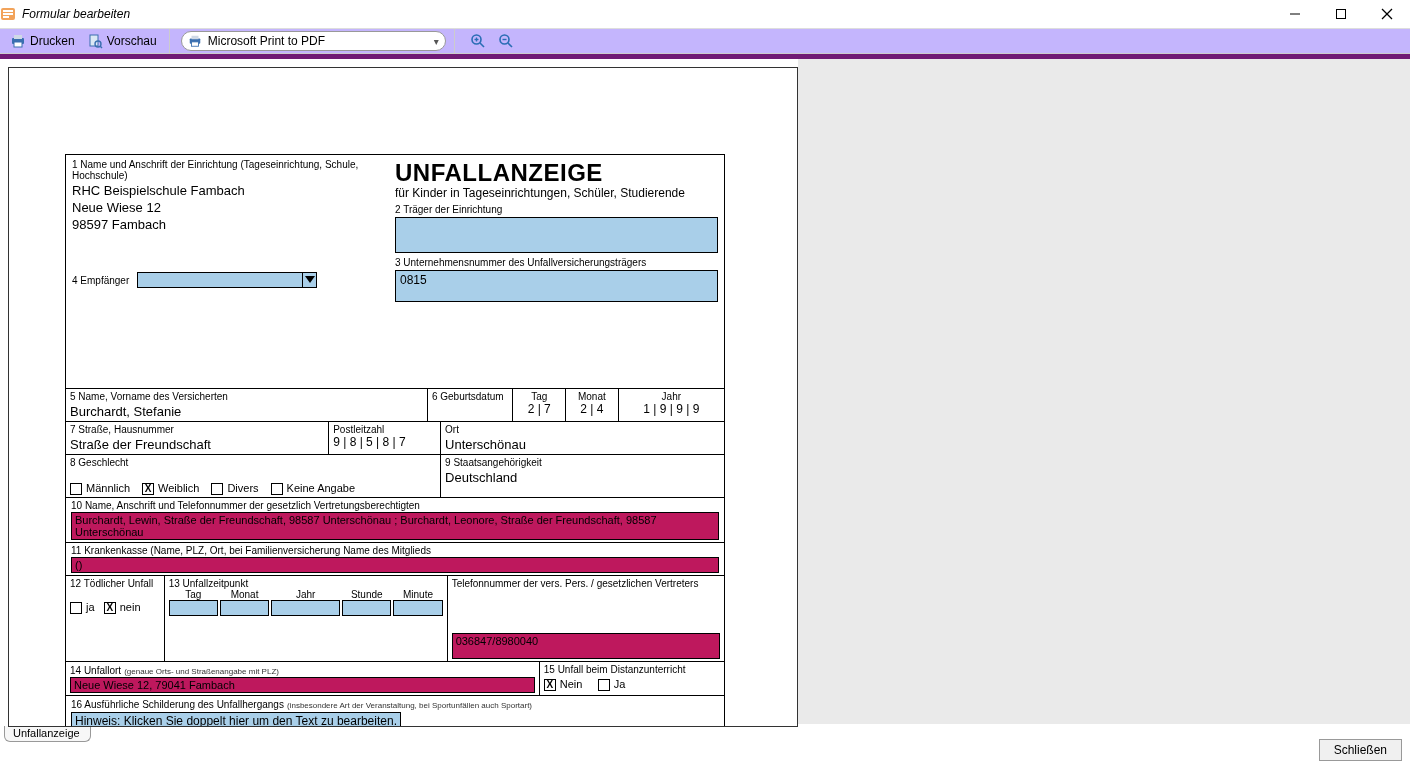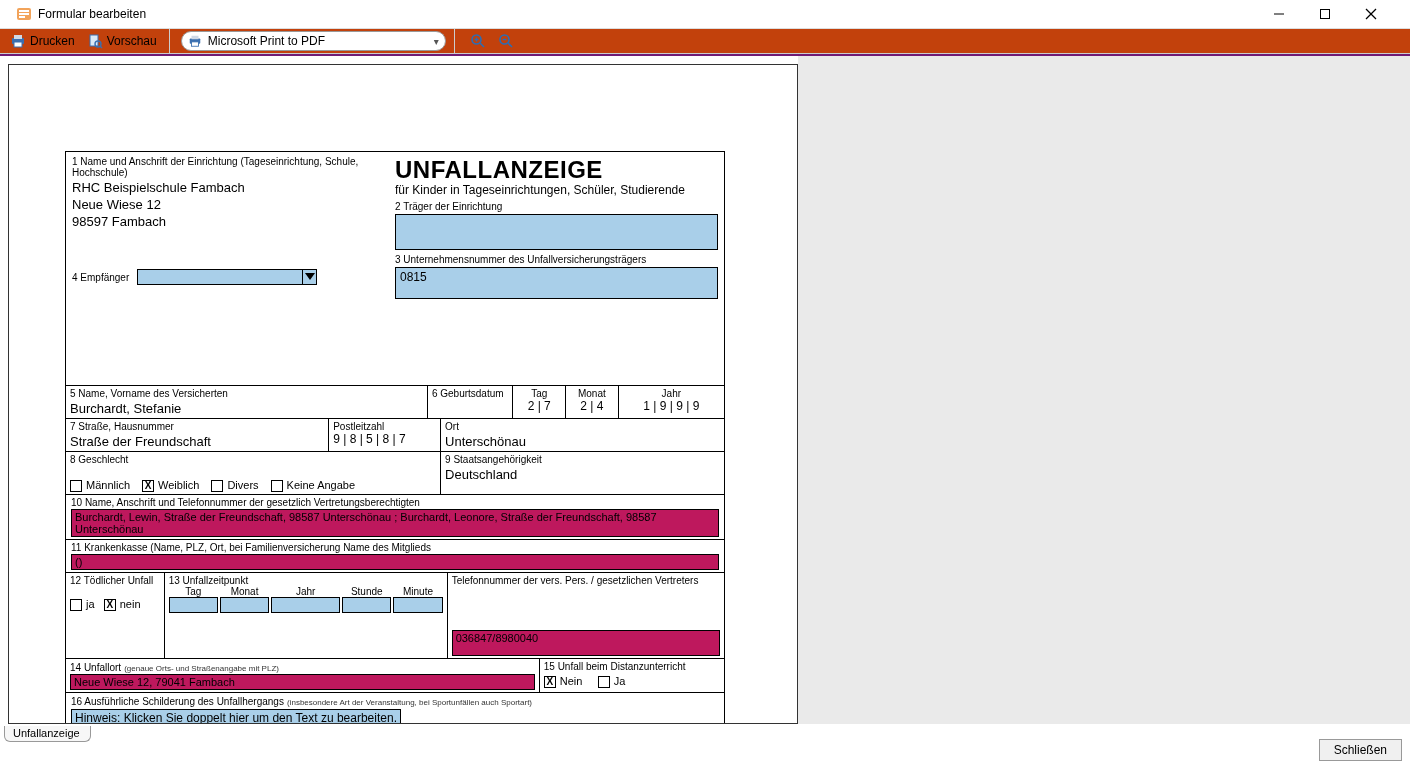--- a/index.html
+++ b/index.html
@@ -1,30 +1,30 @@
 <!DOCTYPE html>
 <html><head>
 <meta charset="utf-8">
 <style>
   * { box-sizing: border-box; margin: 0; padding: 0; }
   html, body { width: 1410px; height: 776px; font-family: "Segoe UI", Tahoma, sans-serif; font-size: 12px; background: #fff; overflow: hidden; }
-  .titlebar { height: 28px; display: flex; align-items: center; padding: 0 16px; background:#fff; }
+  .titlebar { height: 28px; display: flex; align-items: center; padding: 0 0; background:#fff;font-style:italic; }
   .titlebar .icon { width:16px; height:16px; margin-right:6px; display:inline-flex; }
   .titlebar .title { font-size:12px; }
   .winctrls { margin-left:auto; display:flex; }
   .winbtn { width:46px; height:28px; display:flex; align-items:center; justify-content:center; }
   .winbtn svg { width:12px; height:12px; }
-  .toolbar { height:26px; background:#c2410c; border-top:1px solid #ddd; border-bottom:1px solid #ccc; display:flex; align-items:center; padding:0 6px; gap:4px; }
+  .toolbar { height:26px; background:#c4b5fd; border-top:1px solid #ddd; border-bottom:1px solid #ccc; display:flex; align-items:center; padding:0 6px; gap:4px; }
   .tbitem { display:flex; align-items:center; gap:4px; padding:2px 4px; font-size:12px; }
   .tbitem .icn { width:16px; height:16px; display:inline-flex; }
   .sep { width:4px; height:100%; border-left:1px solid #ccc; margin:0 4px; }
   .printer-select { display:flex; align-items:center; gap:6px; border:1px solid #999; border-radius:10px; background:#fff; padding:1px 6px; width:265px; height:20px; justify-content:space-between;}
   .printer-select .lbl { display:flex; align-items:center; gap:6px; }
   .printer-select .caret { font-size:10px; color:#555; }
-  .workspace { height:670px; border-top:2px solid #701a75; display:flex; }
+  .workspace { height:670px; border-top:5px solid #701a75; display:flex; }
   .canvas-frame { margin:8px 0 0 8px; width:790px; height:660px; border:1px solid #333; overflow:hidden; background:#fff; position:relative; }
   .canvas-inner { padding:86px 56px 0 56px; position:relative; }
   .bg-rest { position:absolute; left:798px; top:0; right:0; bottom:0; background:#eaeaea; }
   .tab-strip { height:18px; display:flex; align-items:flex-end; padding-left:4px; }
   .tab { border:1px solid #999; border-top:none; border-bottom-left-radius:6px; border-bottom-right-radius:6px; padding:1px 10px 2px 8px; font-size:11px; background:#f7f7f7; }
   .footer { position:absolute; bottom:15px; right:8px; }
   .footer button { border:1px solid #999; background:#f0f0f0; padding:3px 14px; font-size:12px; }
   
   .form { width:660px; border-left:1px solid #000; border-right:1px solid #000; border-top:1px solid #000; font-size:11px; }
   .cell { border-bottom:1px solid #000; padding:2px 5px; }

